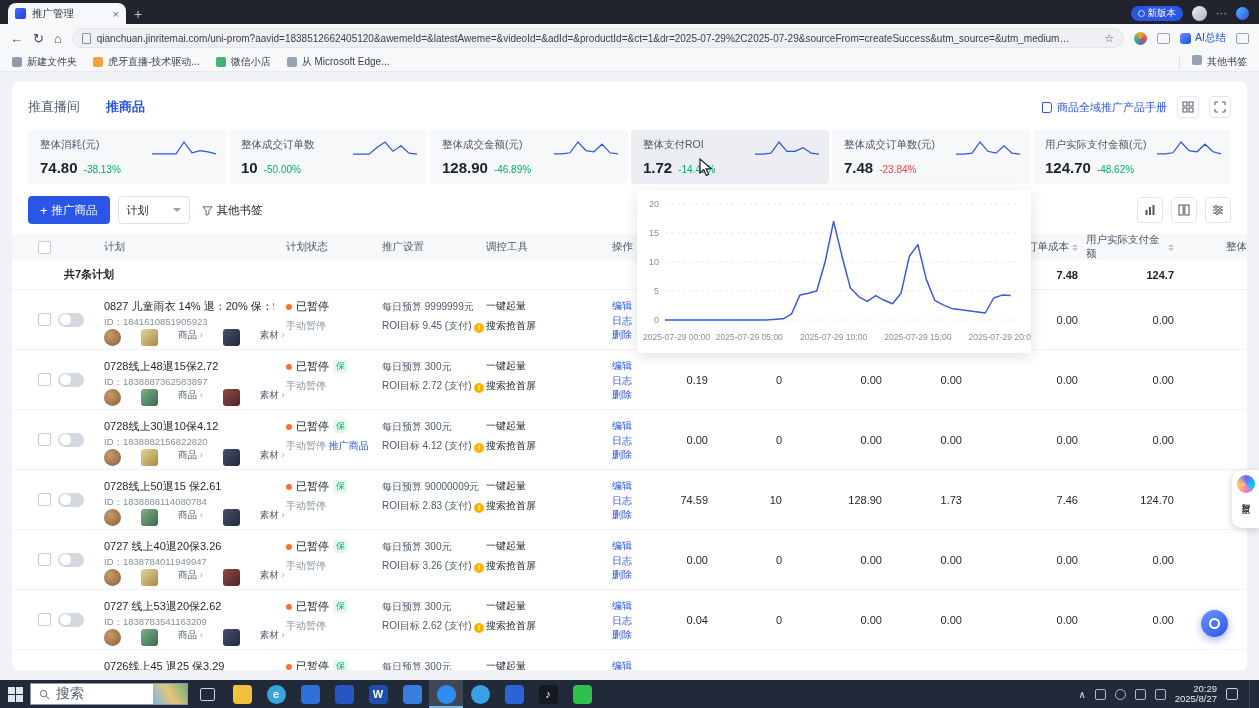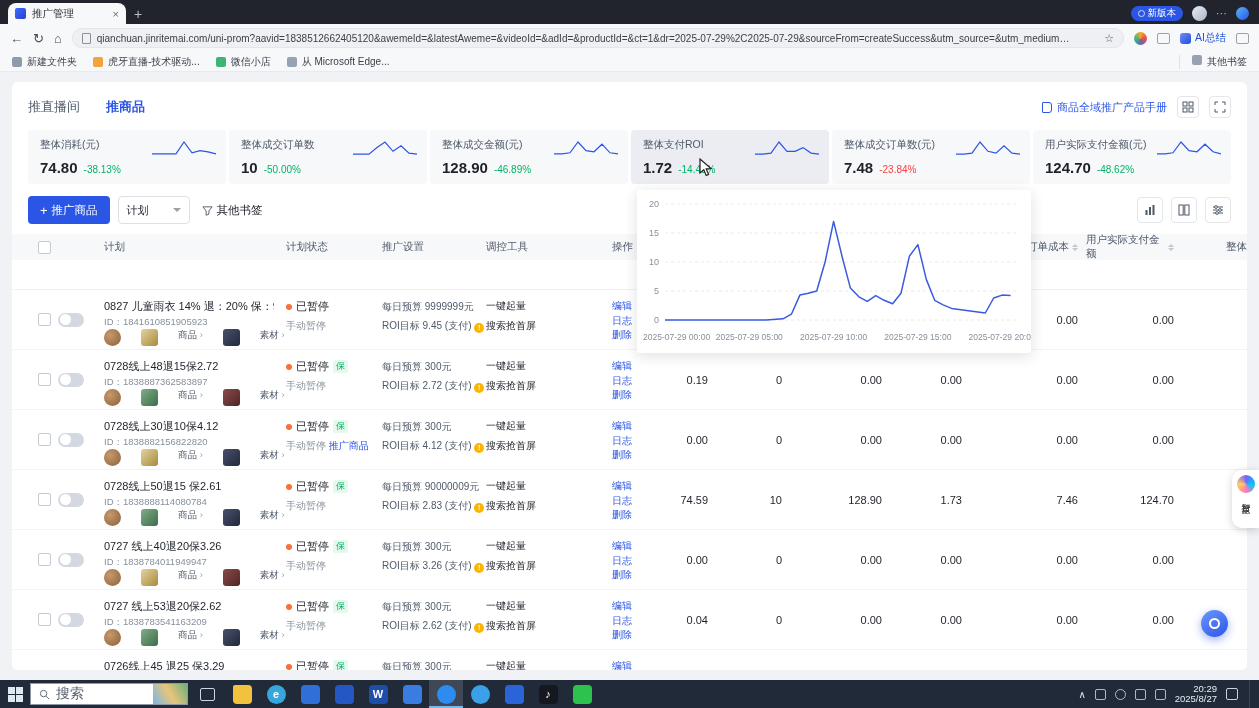--- a/index.html
+++ b/index.html
@@ -393,20 +393,21 @@
                 <i class="sd"></i>
               </span></div>
             <div class="cell c-m c-m6">用户实际支付金额<span class="sort">
                 <i class="su"></i>
                 <i class="sd"></i>
               </span></div>
             <div class="cell c-m7h">整体</div>
           </div>
         <div id="tbody">
             <div class="tsum">
+    <div class="cell sum-label">共7条计划</div>
     <div class="cell gapcell"></div>
     <div class="cell c-m c-m1"></div>
               <div class="cell c-m c-m2"></div>
               <div class="cell c-m c-m3"></div>
               <div class="cell c-m c-m4"></div>
               <div class="cell c-m c-m5">7.48</div>
               <div class="cell c-m c-m6">124.7</div>
     <div class="cell c-m7"></div>
   </div>
             <div class="trow">

